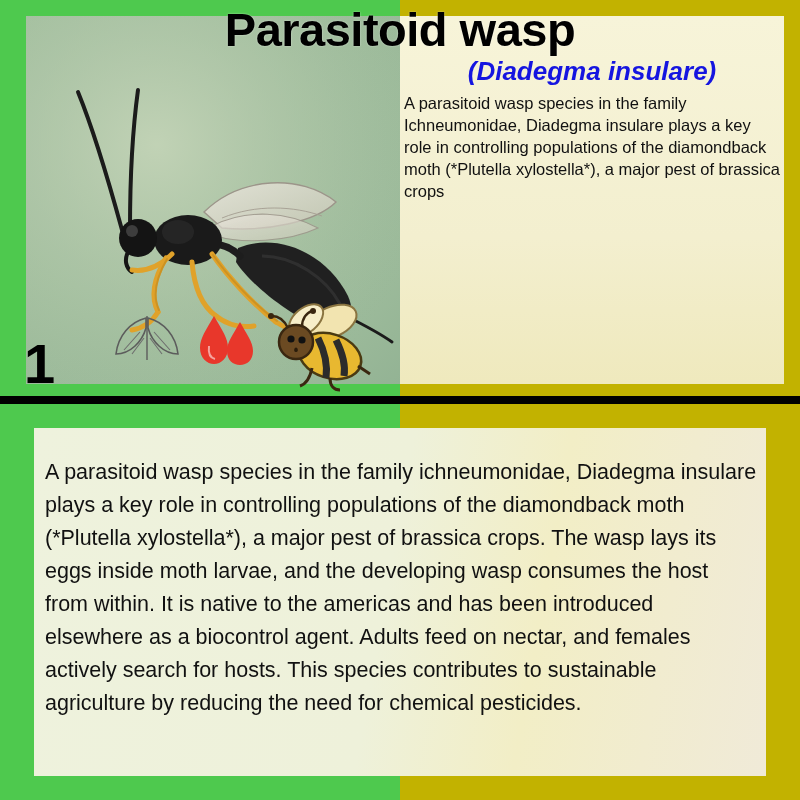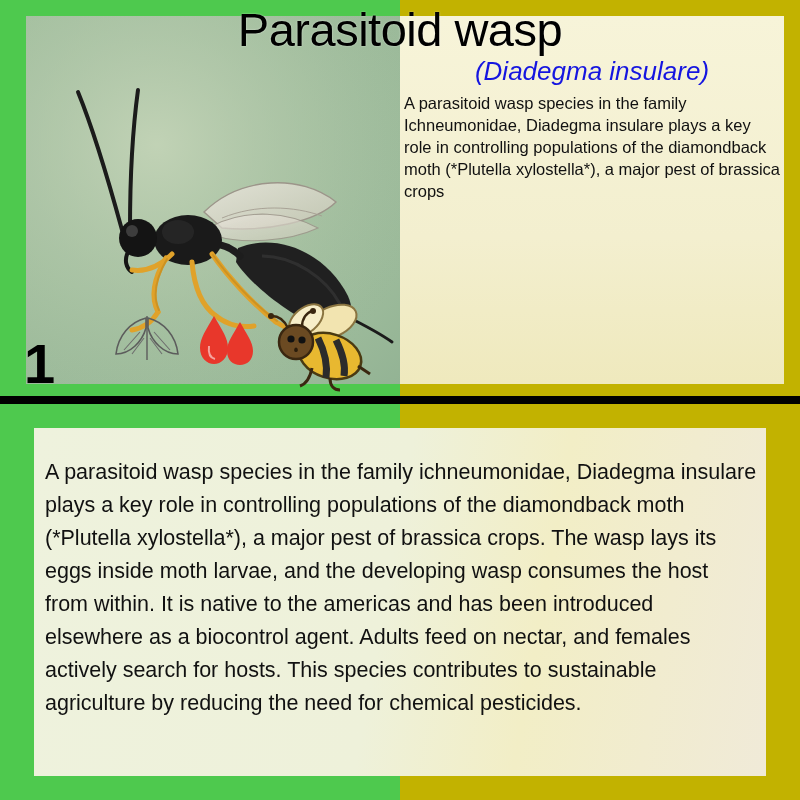--- a/index.html
+++ b/index.html
@@ -60,35 +60,35 @@
     background: linear-gradient(180deg, #f7f4d9 0%, #f3efcf 60%, #efe9bd 100%);
     overflow: hidden;
   }
 
   #title {
     position: absolute;
     left: 0; top: 2px;
     width: 800px;
     text-align: center;
     font-size: 47px;
-    font-weight: normal;
+    font-weight: bold;
     color: #000;
     letter-spacing: -0.5px;
     line-height: 56px;
     z-index: 6;
     text-shadow: 0 0 2px rgba(255,255,255,0.55);
   }
   #subtitle {
     position: absolute;
     left: 400px; top: 56px;
     width: 384px;
     text-align: center;
     font-size: 26px;
     font-style: italic;
-    font-weight: normal;
+    font-weight: bold;
     color: #1515e0;
     z-index: 6;
   }
   #short-desc {
     position: absolute;
     left: 404px; top: 92px;
     width: 376px;
     font-size: 16.5px;
     line-height: 22px;
     color: #111;

